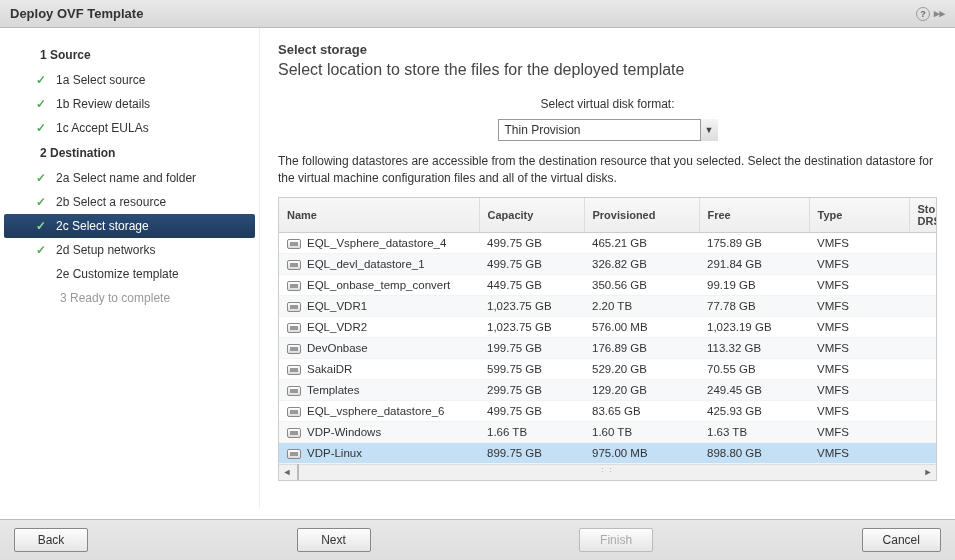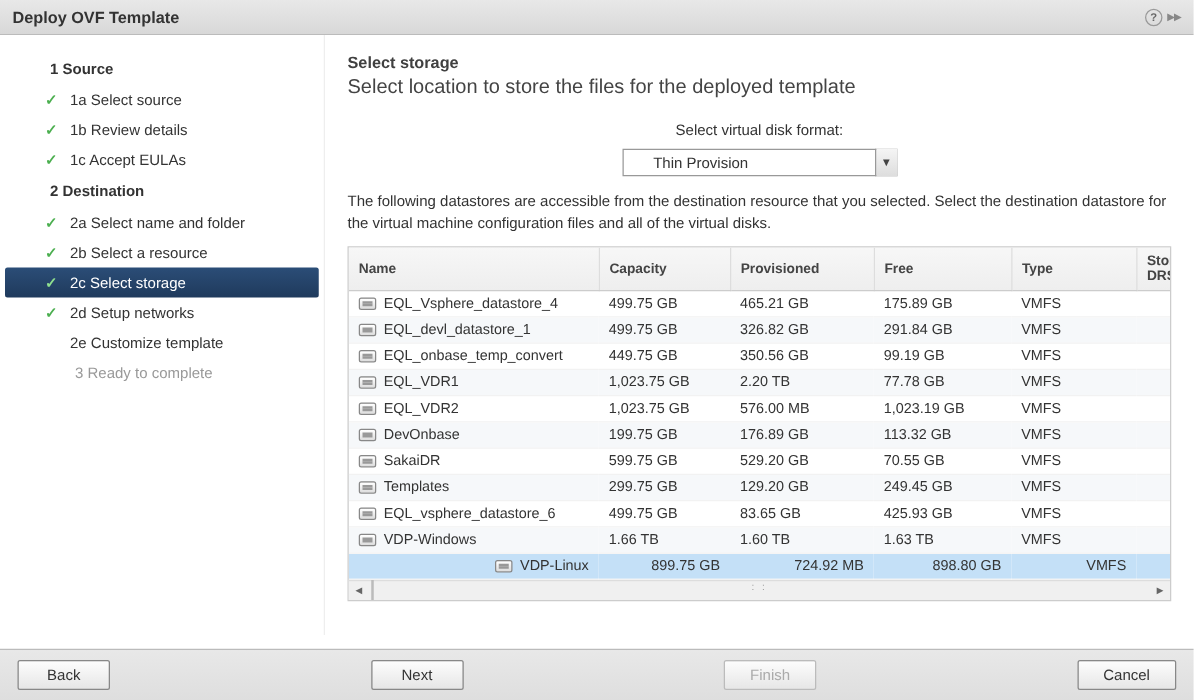--- a/index.html
+++ b/index.html
@@ -19,32 +19,32 @@
 .nav-item.pending { color: #999; gap: 12px; }
 .check { color: #4caf50; font-weight: bold; font-size: 12px; width: 14px; display: inline-block; text-align: center; }
 .check.blank { color: transparent; }
 
 .main { flex: 1; padding: 14px 18px; overflow: hidden; position: relative; }
 .main h2 { font-size: 13px; font-weight: bold; color: #404040; margin-bottom: 4px; }
 .main .subtitle { font-size: 16px; color: #444; margin-bottom: 18px; }
 
 .disk-format-row { display: flex; align-items: center; gap: 8px; margin-bottom: 12px; flex-direction: column; }
 .select-wrap { position: relative; }
-.select-box { border: 1px solid #999; padding: 3px 22px 3px 24px; font-size: 12px; background: #fff; min-width: 220px; display: inline-block; }
+.select-box { border: 1px solid #999; padding: 3px 22px 3px 6px; font-size: 12px; background: #fff; min-width: 220px; display: inline-block; }
 .select-arrow { position: absolute; right: 0; top: 0; bottom: 0; width: 18px; border-left: 1px solid #999; background: linear-gradient(#f5f5f5,#ddd); display: flex; align-items: center; justify-content: center; font-size: 9px; color: #444; }
 
 .desc-text { font-size: 12px; color: #333; margin-bottom: 10px; line-height: 1.4; }
 
 .table-container { border: 1px solid #ccc; position: relative; }
 .table-scroll { max-height: 300px; overflow-y: auto; overflow-x: hidden; }
 table { width: 100%; border-collapse: collapse; table-layout: fixed; }
 thead th { background: linear-gradient(#f7f7f7,#eee); border-bottom: 1px solid #ccc; border-right: 1px solid #ddd; padding: 5px 8px; text-align: left; font-weight: bold; color: #444; font-size: 11px; }
 tbody td { padding: 4px 8px; border-bottom: 1px solid #f2f2f2; font-size: 11.5px; color: #333; white-space: nowrap; overflow: hidden; text-overflow: ellipsis; }
 tbody tr:nth-child(even) td { background: #f6f8fa; }
-tbody tr.selected td { background: #c4e0f7 !important; text-align: right; }
+tbody tr.selected td { background: #c4e0f7 !important; }
 .ds-icon { display: inline-block; width: 14px; height: 10px; border: 1px solid #888; border-radius: 2px; background: linear-gradient(#fff,#ddd); margin-right: 6px; vertical-align: middle; position: relative; }
 .ds-icon::before { content:""; position:absolute; left:2px; right:2px; top:2px; height:2px; background:#999; }
 .ds-icon::after { content:""; position:absolute; left:2px; right:2px; bottom:2px; height:2px; background:#999; }
 
 .hscroll { height: 16px; background: #f0f0f0; border-top: 1px solid #ddd; display: flex; align-items: center; }
 .hscroll .thumb { width: 50%; height: 10px; background: linear-gradient(#e0e0e0,#ccc); border: 1px solid #bbb; margin-left: 2px; }
 .hscroll .track { flex:1; position:relative; }
 .hscroll .arrow { width: 16px; text-align:center; color:#666; font-size:9px; }
 .scroll-dots { position: absolute; left: 50%; transform: translateX(-50%); font-size: 8px; color:#999; letter-spacing: 2px;}
 
@@ -223,21 +223,21 @@
                 <td><span class="ds-icon"></span>VDP-Windows</td>
                 <td>1.66 TB</td>
                 <td>1.60 TB</td>
                 <td>1.63 TB</td>
                 <td>VMFS</td>
                 <td></td>
               </tr>
               <tr class="selected">
                 <td><span class="ds-icon"></span>VDP-Linux</td>
                 <td>899.75 GB</td>
-                <td>724.92 MB</td>
+                <td>975.00 MB</td>
                 <td>898.80 GB</td>
                 <td>VMFS</td>
                 <td></td>
               </tr>
             </tbody>
       </table>
       </div>
       <div class="hscroll">
         <span class="arrow">◄</span>
         <span class="track"><span class="thumb"></span><span class="scroll-dots">: :</span></span>

